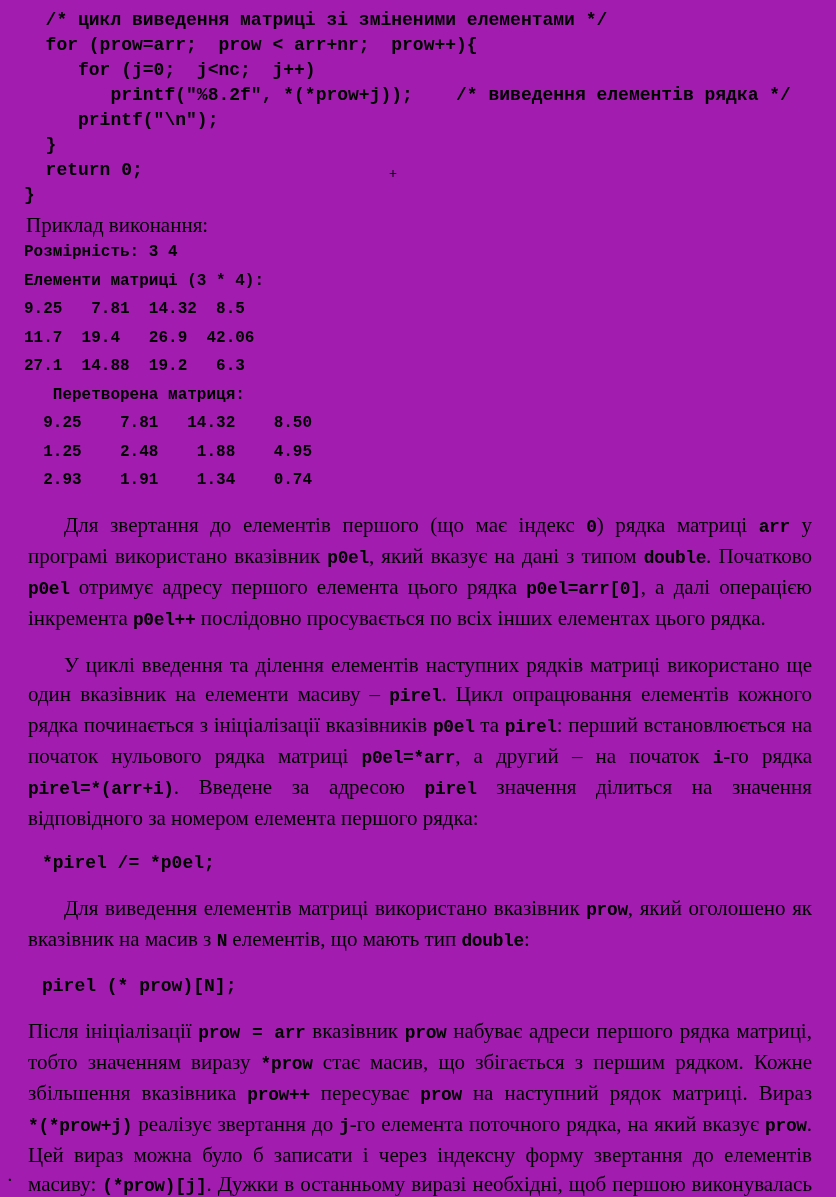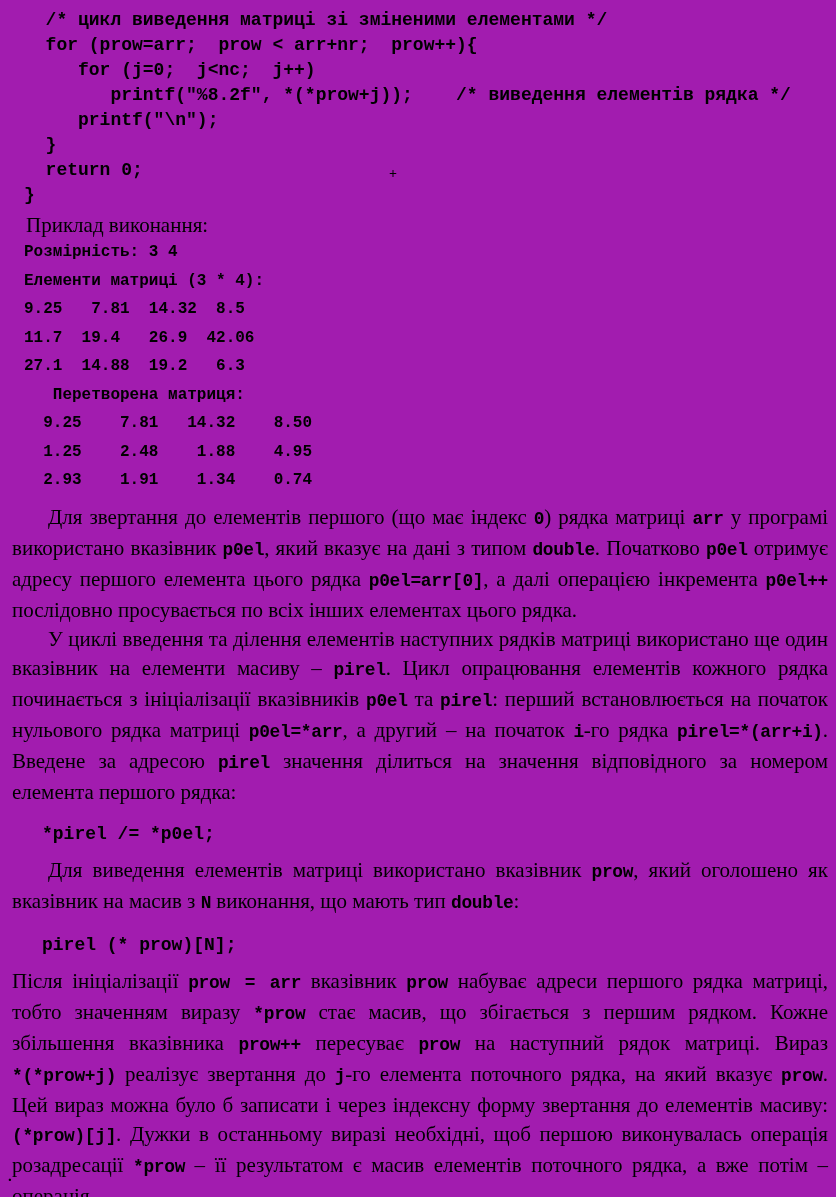--- a/index.html
+++ b/index.html
@@ -37,21 +37,21 @@
     font-size: 16px;
     line-height: 28.5px;
     font-weight: bold;
   }
   .flow {
     margin: 8px 8px 0 12px;
     font-size: 21px;
     line-height: 29px;
     text-align: justify;
   }
-  .flow p { margin: 0; }
+  .flow p { margin: 16px; }
   .flow p.indent { text-indent: 36px; }
   .c {
     font-family: "Liberation Mono", monospace;
     font-size: 0.85em;
     font-weight: bold;
     letter-spacing: -0.3px;
     white-space: nowrap;
   }
   pre.stmt {
     margin: 13px 0 7px 30px;
@@ -94,18 +94,18 @@
 27.1  14.88  19.2   6.3
    Перетворена матриця:
   9.25    7.81   14.32    8.50
   1.25    2.48    1.88    4.95
   2.93    1.91    1.34    0.74</pre>
 
   <div class="flow">
     <p class="indent"><span>Для звертання до елементів першого (що має індекс </span><span class="c">0</span><span>) рядка матриці </span><span class="c">arr</span><span> у програмі використано вказівник </span><span class="c">p0el</span><span>, який вказує на дані з типом </span><span class="c">double</span><span>. Початково </span><span class="c">p0el</span><span> отримує адресу першого елемента цього рядка </span><span class="c">p0el=arr[0]</span><span>, а далі операцією інкремента </span><span class="c">p0el++</span><span> послідовно просувається по всіх інших елементах цього рядка.</span></p>
     <p class="indent"><span>У циклі введення та ділення елементів наступних рядків матриці використано ще один вказівник на елементи масиву – </span><span class="c">pirel</span><span>. Цикл опрацювання елементів кожного рядка починається з ініціалізації вказівників </span><span class="c">p0el</span><span> та </span><span class="c">pirel</span><span>: перший встановлюється на початок нульового рядка матриці </span><span class="c">p0el=*arr</span><span>, а другий – на початок </span><span class="c">i</span><span>-го рядка </span><span class="c">pirel=*(arr+i)</span><span>. Введене за адресою </span><span class="c">pirel</span><span> значення ділиться на значення відповідного за номером елемента першого рядка:</span></p>
     <pre class="code stmt">*pirel /= *p0el;</pre>
-    <p class="indent"><span>Для виведення елементів матриці використано вказівник </span><span class="c">prow</span><span>, який оголошено як вказівник на масив з </span><span class="c">N</span><span> виконання, що мають тип </span><span class="c">double</span><span>:</span></p>
+    <p class="indent"><span>Для виведення елементів матриці використано вказівник </span><span class="c">prow</span><span>, який оголошено як вказівник на масив з </span><span class="c">N</span><span> елементів, що мають тип </span><span class="c">double</span><span>:</span></p>
     <pre class="code stmt">pirel (* prow)[N];</pre>
     <p><span>Після ініціалізації </span><span class="c">prow = arr</span><span> вказівник </span><span class="c">prow</span><span> набуває адреси першого рядка матриці, тобто значенням виразу </span><span class="c">*prow</span><span> стає масив, що збігається з першим рядком. Кожне збільшення вказівника </span><span class="c">prow++</span><span> пересуває </span><span class="c">prow</span><span> на наступний рядок матриці. Вираз </span><span class="c">*(*prow+j)</span><span> реалізує звертання до </span><span class="c">j</span><span>-го елемента поточного рядка, на який вказує </span><span class="c">prow</span><span>. Цей вираз можна було б записати і через індексну форму звертання до елементів масиву: </span><span class="c">(*prow)[j]</span><span>. Дужки в останньому виразі необхідні, щоб першою виконувалась операція розадресації </span><span class="c">*prow</span><span> – її результатом є масив елементів поточного рядка, а вже потім – операція </span></p>
   </div>
 
 </div>
 
 </body></html>

